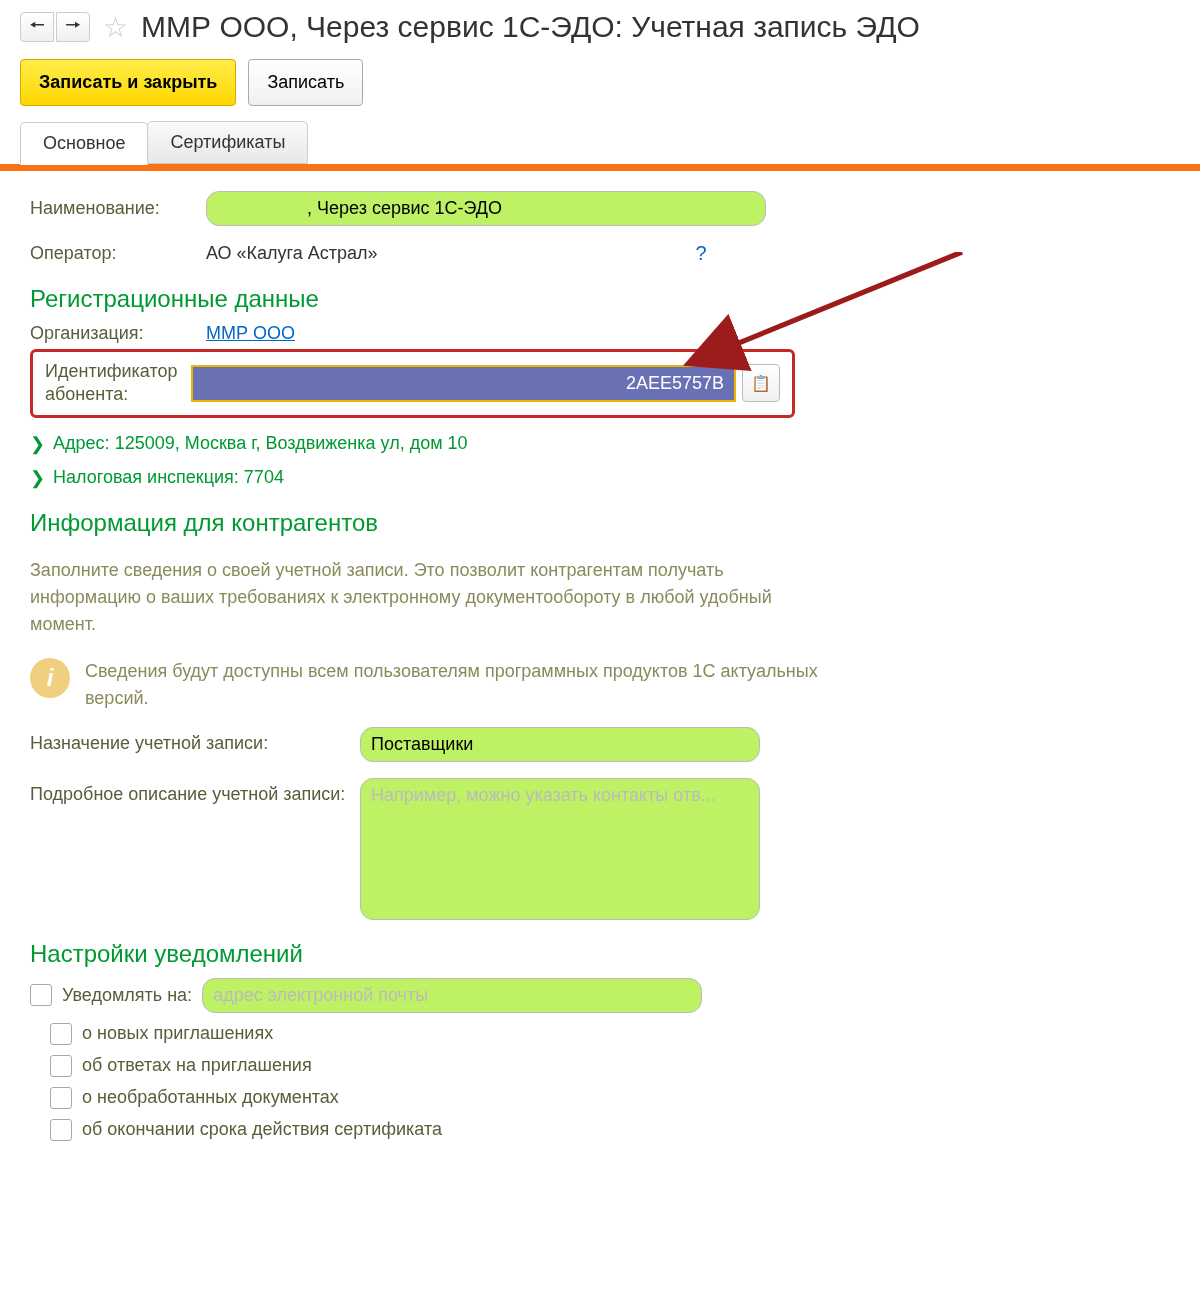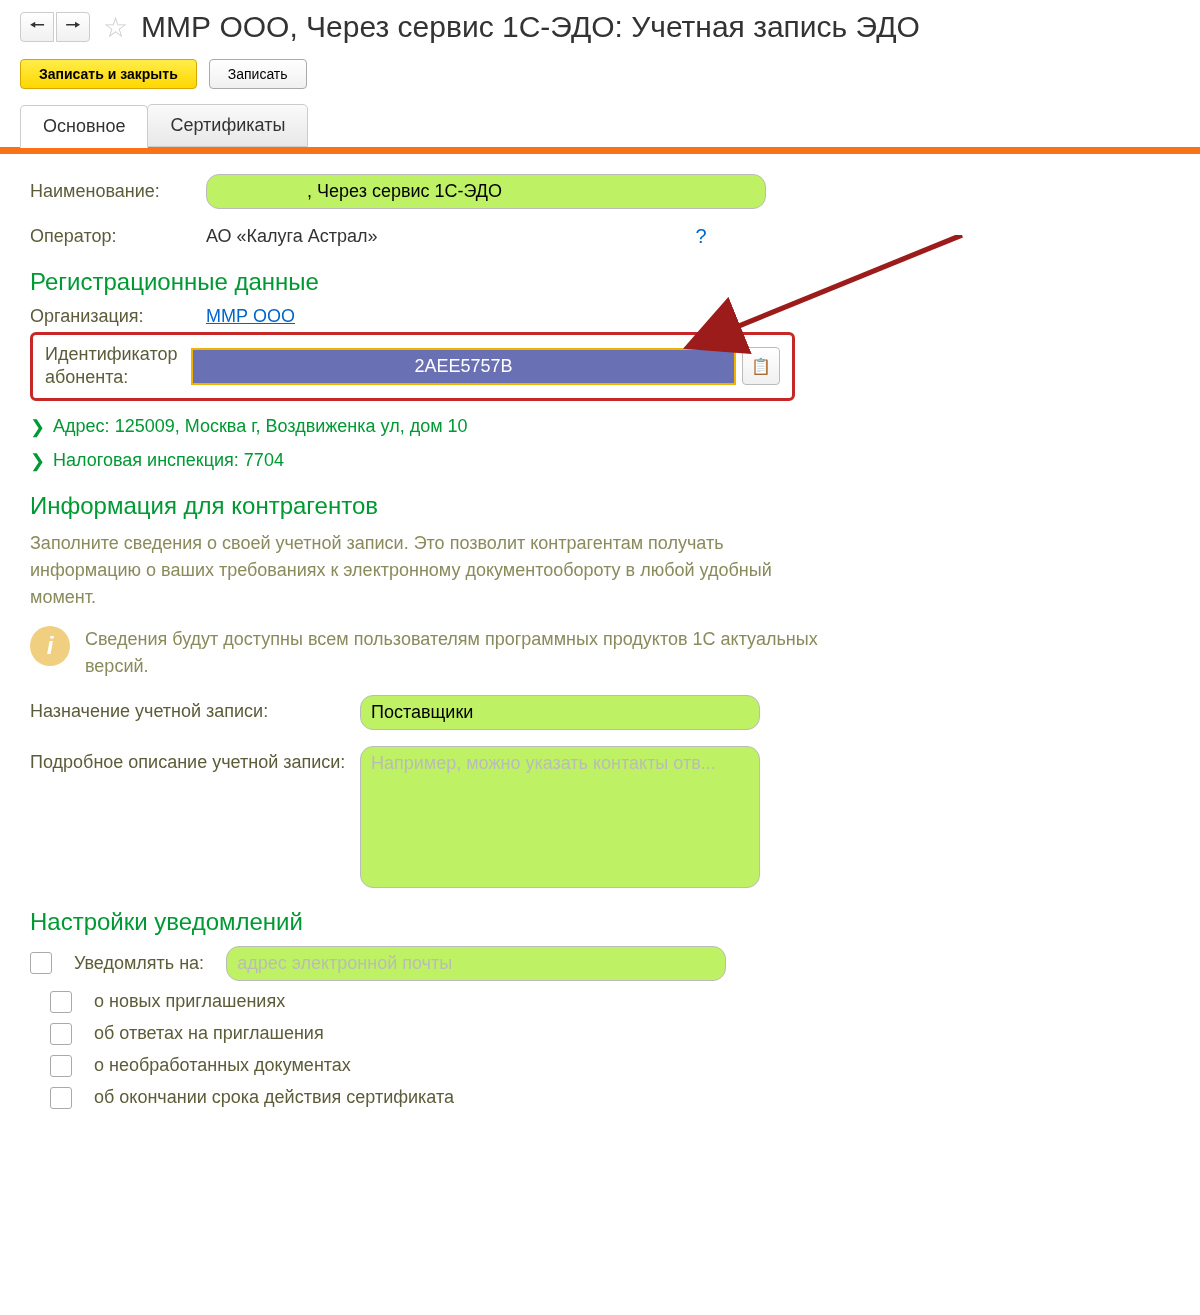--- a/index.html
+++ b/index.html
@@ -41,26 +41,26 @@
     .title {
       font-size: 30px;
       font-weight: normal;
     }
     .toolbar {
       display: flex;
       gap: 12px;
       padding: 10px 20px;
     }
     .btn {
-      padding: 6px 18px;
+      padding: 12px 18px;
       border: 1px solid #aaa;
       border-radius: 4px;
       background: linear-gradient(#fff, #f0f0f0);
       cursor: pointer;
-      font-size: 14px;
+      font-size: 18px;
     }
     .btn.primary {
       background: linear-gradient(#ffed4a, #ffd700);
       border-color: #d4a800;
       font-weight: bold;
     }
     .tabs {
       display: flex;
       padding: 5px 20px 0;
       border-bottom: 7px solid #f97316;
@@ -134,25 +134,25 @@
     }
     .highlight-box label {
       width: 140px;
       color: #5c5c3a;
       line-height: 1.3;
     }
     .id-field {
       border: 2px solid #f0b400;
       background: #6970b3;
       color: #fff;
-      padding: 6px 4px;
+      padding: 6px 10px;
       flex: 1;
       font-size: 18px;
       display: flex;
-      justify-content: center;
+      justify-content: flex-end;
     }
     .copy-btn {
       width: 38px;
       height: 38px;
       border: 1px solid #bbb;
       border-radius: 4px;
       background: linear-gradient(#fff, #f0f0f0);
       cursor: pointer;
       display: flex;
       align-items: center;
@@ -175,21 +175,21 @@
       margin: 12px 0;
       font-size: 18px;
     }
     .chevron {
       color: #009933;
       font-size: 18px;
     }
     .info-text {
       color: #8a8a5c;
       line-height: 1.5;
-      margin: 10px 0;
+      margin: 20px 0;
       max-width: 750px;
     }
     .info-bar {
       display: flex;
       align-items: flex-start;
       gap: 15px;
       margin: 15px 0;
     }
     .info-icon {
       width: 40px;
@@ -219,21 +219,21 @@
     .row2 input, .row2 textarea {
       width: 400px;
     }
     textarea.input {
       height: 142px;
       resize: none;
     }
     .checkbox-row {
       display: flex;
       align-items: center;
-      gap: 22px;
+      gap: 10px;
       margin: 10px 0;
       color: #5c5c3a;
     }
     .checkbox-row.sub {
       margin-left: 20px;
     }
     .checkbox {
       width: 22px;
       height: 22px;
       border: 1px solid #aaa;

